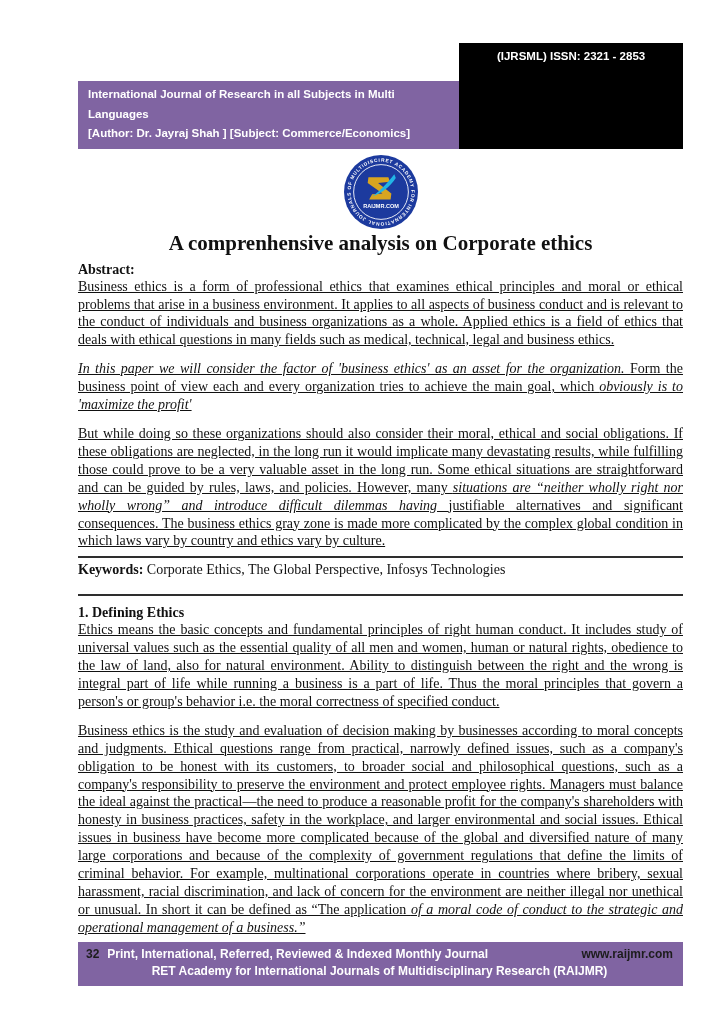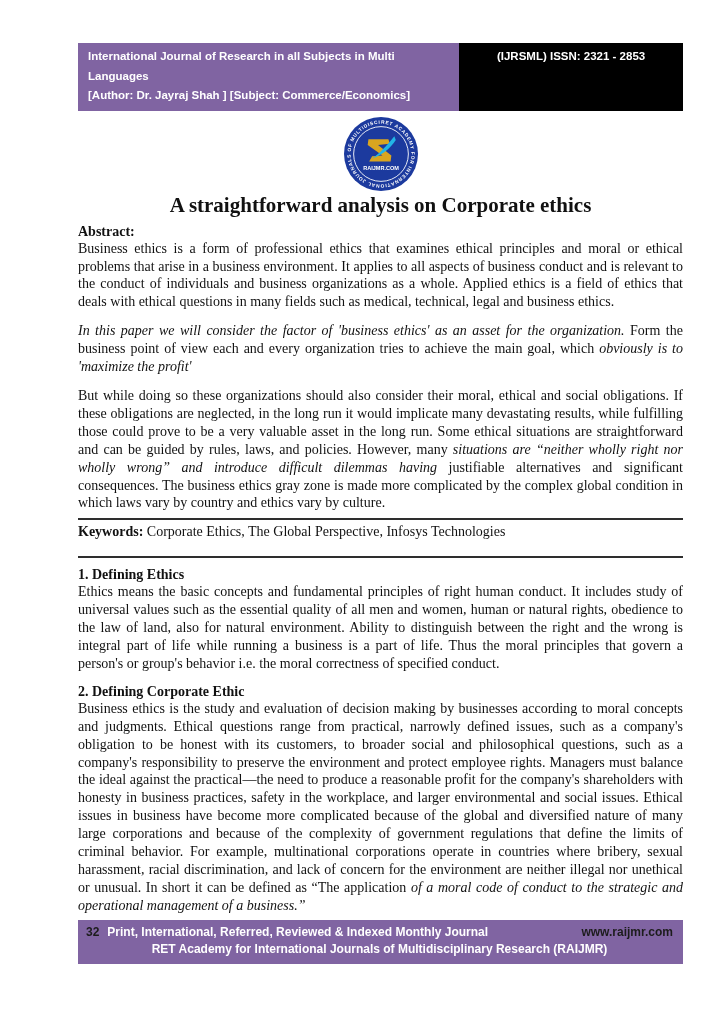--- a/index.html
+++ b/index.html
@@ -22,20 +22,21 @@
     font-weight: bold;
     font-size: 11.5px;
     color: #fff;
     line-height: 1.7;
   }
   .hdr-left {
     background: var(--banner_purple, #8064A2);
     flex: 0 0 63%;
     padding: 4px 10px 5px 10px;
     box-sizing: border-box;
+    margin-top: 38px;
   }
   .hdr-right {
     background: var(--banner_black, #000);
     flex: 1;
     padding: 4px 10px 5px 10px;
     box-sizing: border-box;
     text-align: center;
   }
   
   .logo-wrap { text-align: center; margin: 6px 0 0 0; height: 74px; }
@@ -48,20 +49,21 @@
   }
   .author-block { text-align: center; font-size: 13.5px; line-height: 1.22; margin-bottom: 6px; }
   .author-block .name { letter-spacing: 0.2px; }
   
   .sec-heading { font-size: 14px; font-weight: bold; margin: 0; }
   p.body-par {
     font-size: 14px;
     line-height: 1.28;
     text-align: justify;
     margin: 0 0 11px 0;
+    text-decoration: underline;
   }
   p.tight { margin-bottom: 5px; }
   
   .kw-row {
     border-top: 2px solid #2e2e2e;
     border-bottom: 2px solid #2e2e2e;
     padding: 4px 0 16px 0;
     margin: 6px 0 9px 0;
     font-size: 14px;
   }
@@ -108,39 +110,38 @@
       <circle cx="50" cy="50" r="37" fill="none" stroke="#ffffff" stroke-width="1.2"></circle>
       <text font-family="Liberation Sans, sans-serif" font-size="6.5" font-weight="bold" fill="#ffffff" letter-spacing="1">
         <textPath href="#rimPath">RET ACADEMY FOR INTERNATIONAL JOURNALS OF MULTIDISCIPLINARY RESEARCH</textPath>
       </text>
       <path d="M33 30 L60 30 L62 36 L46 38 L64 52 L63 60 L34 60 L38 53 L52 52 L32 38 Z" fill="#d9a520"></path>
       <path d="M68 26 C60 36 52 46 38 56 C52 51 63 42 70 31 Z" fill="#22b5e6"></path>
       <text x="50" y="71" text-anchor="middle" font-family="Liberation Sans, sans-serif" font-size="7.5" font-weight="bold" fill="#ffffff">RAIJMR.COM</text>
     </svg>
   </div>
 
-  <h1 class="paper-title">A straightforward analysis on Corporate ethics</h1>
+  <h1 class="paper-title">A comprenhensive analysis on Corporate ethics</h1>
 
 
   <div class="sec-heading">Abstract:</div>
   <p class="body-par">Business ethics  is a form of professional ethics that examines ethical principles and moral or ethical problems that arise in a business environment. It applies to all aspects of business conduct and is relevant to the conduct of individuals and business organizations as a whole. Applied ethics is a field of ethics that deals with ethical questions in many fields such as medical, technical, legal and business ethics.</p>
   <p class="body-par"><i>In this paper we will consider the factor of 'business ethics' as an asset for the organization. </i><span>Form the business point of view each and every organization tries to achieve the main goal, which </span><i>obviously is to 'maximize the profit'</i></p>
   <p class="body-par tight"><span>But while doing so these organizations should also consider their moral, ethical and social obligations. If these obligations are neglected, in the long run it would implicate many devastating results, while fulfilling those could prove to be a very valuable asset in the long run. Some ethical situations are straightforward and can be guided by rules, laws, and policies. However, many </span><i>situations are “neither wholly right nor wholly wrong” and introduce difficult dilemmas having </i><span>justifiable alternatives and significant consequences. The business ethics gray zone is made more complicated by the complex global condition in which laws vary by country and ethics vary by culture.</span></p>
 
   <div class="kw-row">
     <span class="kw-label">Keywords:</span><span> Corporate Ethics, The Global Perspective, Infosys Technologies</span>
   </div>
 
   <div class="section-block">
     <div class="sec-heading">1. Defining Ethics</div>
     <p class="body-par">Ethics means the basic concepts and fundamental principles of right human conduct. It includes study of universal values such as the essential quality of all men and women, human or natural rights, obedience to the law of land, also for natural environment. Ability to distinguish between the right and the wrong is integral part of life while running a business is a part of life. Thus the moral principles that govern a person's or group's behavior i.e. the moral correctness of specified conduct.</p>
   </div>
 
   <div class="section-block">
-    <div class="sec-heading">2. Defining Corporate Ethic</div>
     <p class="body-par tight"><span>Business ethics is the study and evaluation of decision making by businesses according to moral concepts and judgments. Ethical questions range from practical, narrowly defined issues, such as a company's obligation to be honest with its customers, to broader social and philosophical questions, such as a company's responsibility to preserve the environment and protect employee rights. Managers must balance the ideal against the practical—the need to produce a reasonable profit for the company's shareholders with honesty in business practices, safety in the workplace, and larger environmental and social issues. Ethical issues in business have become more complicated because of the global and diversified nature of many large corporations and because of the complexity of government regulations that define the limits of criminal behavior. For example, multinational corporations operate in countries where bribery, sexual harassment, racial discrimination, and lack of concern for the environment are neither illegal nor unethical or unusual. In short it can be defined as “The application </span><i>of a moral code of conduct to the strategic and operational management of a business.”</i></p>
   </div>
 
   <div class="ftr">
     <div class="ftr-line1">
       <span class="ftr-num">32</span>
       <span class="ftr-type">Print, International, Referred,  Reviewed &amp; Indexed Monthly Journal</span>
       <span class="ftr-url">www.raijmr.com</span>
     </div>
     <div class="ftr-line2">RET Academy for International Journals of Multidisciplinary Research (RAIJMR)</div>

